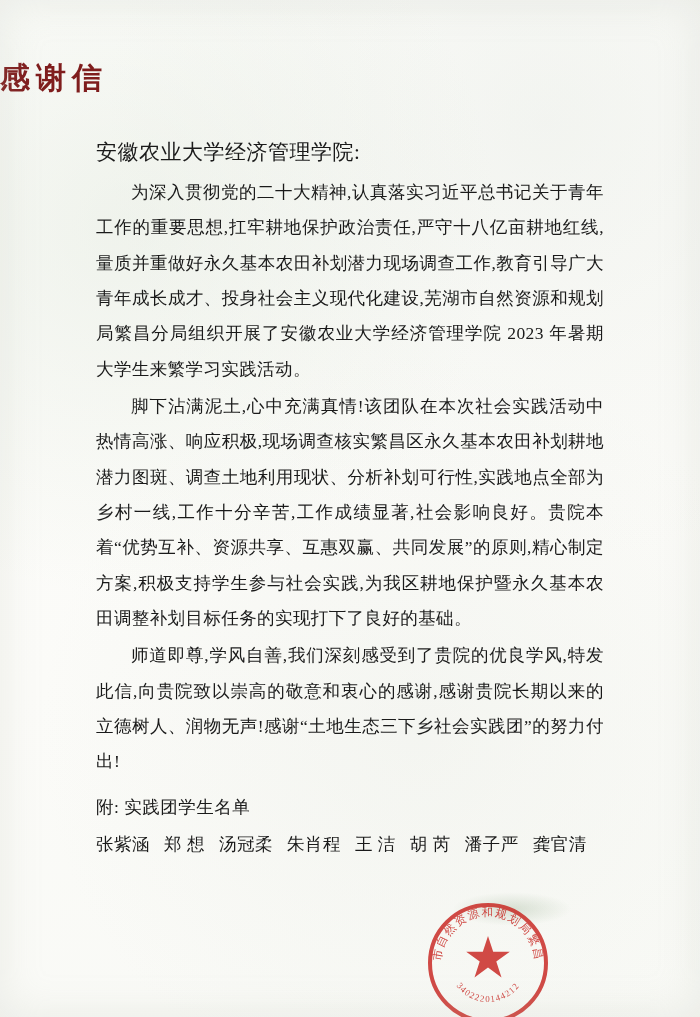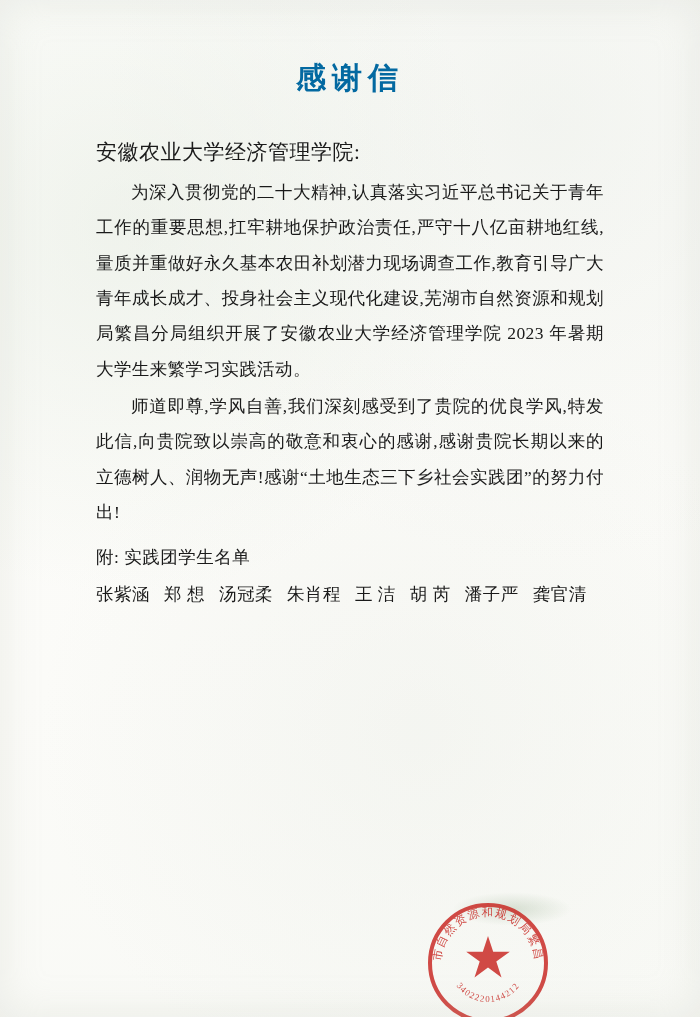--- a/index.html
+++ b/index.html
@@ -30,26 +30,26 @@
     inset: 0;
     box-shadow: inset 0 0 42px rgba(180,185,175,0.22);
     pointer-events: none;
   }
   .sheet {
     position: absolute;
     inset: 0;
     padding: 0;
   }
   .doc-title {
-    text-align: center;
+    text-align: left;
     font-size: 30px;
     font-weight: bold;
     letter-spacing: 6px;
     margin-top: 58px;
-    color: #0369a1;
+    color: #7f1d1d;
     font-family: "Liberation Serif", "DejaVu Serif", serif;
   }
   .body-wrap {
     margin: 34px 96px 0 96px;
   }
   .salutation {
     font-size: 21px;
     line-height: 1.9;
     letter-spacing: 0.5px;
   }
@@ -110,20 +110,21 @@
 
 <div class="sheet">
 
   <div class="doc-title">感谢信</div>
 
   <div class="body-wrap">
 
     <div class="salutation">安徽农业大学经济管理学院:</div>
 
     <p class="para">为深入贯彻党的二十大精神,认真落实习近平总书记关于青年工作的重要思想,扛牢耕地保护政治责任,严守十八亿亩耕地红线,量质并重做好永久基本农田补划潜力现场调查工作,教育引导广大青年成长成才、投身社会主义现代化建设,芜湖市自然资源和规划局繁昌分局组织开展了安徽农业大学经济管理学院 2023 年暑期大学生来繁学习实践活动。</p>
+    <p class="para">脚下沾满泥土,心中充满真情!该团队在本次社会实践活动中热情高涨、响应积极,现场调查核实繁昌区永久基本农田补划耕地潜力图斑、调查土地利用现状、分析补划可行性,实践地点全部为乡村一线,工作十分辛苦,工作成绩显著,社会影响良好。贵院本着“优势互补、资源共享、互惠双赢、共同发展”的原则,精心制定方案,积极支持学生参与社会实践,为我区耕地保护暨永久基本农田调整补划目标任务的实现打下了良好的基础。</p>
     <p class="para">师道即尊,学风自善,我们深刻感受到了贵院的优良学风,特发此信,向贵院致以崇高的敬意和衷心的感谢,感谢贵院长期以来的立德树人、润物无声!感谢“土地生态三下乡社会实践团”的努力付出!</p>
 
     <div class="attach-line">附: 实践团学生名单</div>
 
     <div class="name-row">
       <span class="nm">张紫涵</span><span class="nm">郑 想</span><span class="nm">汤冠柔</span><span class="nm">朱肖程</span><span class="nm">王 洁</span><span class="nm">胡 芮</span><span class="nm">潘子严</span><span class="nm">龚官清</span>
     </div>
 
   </div>
 

